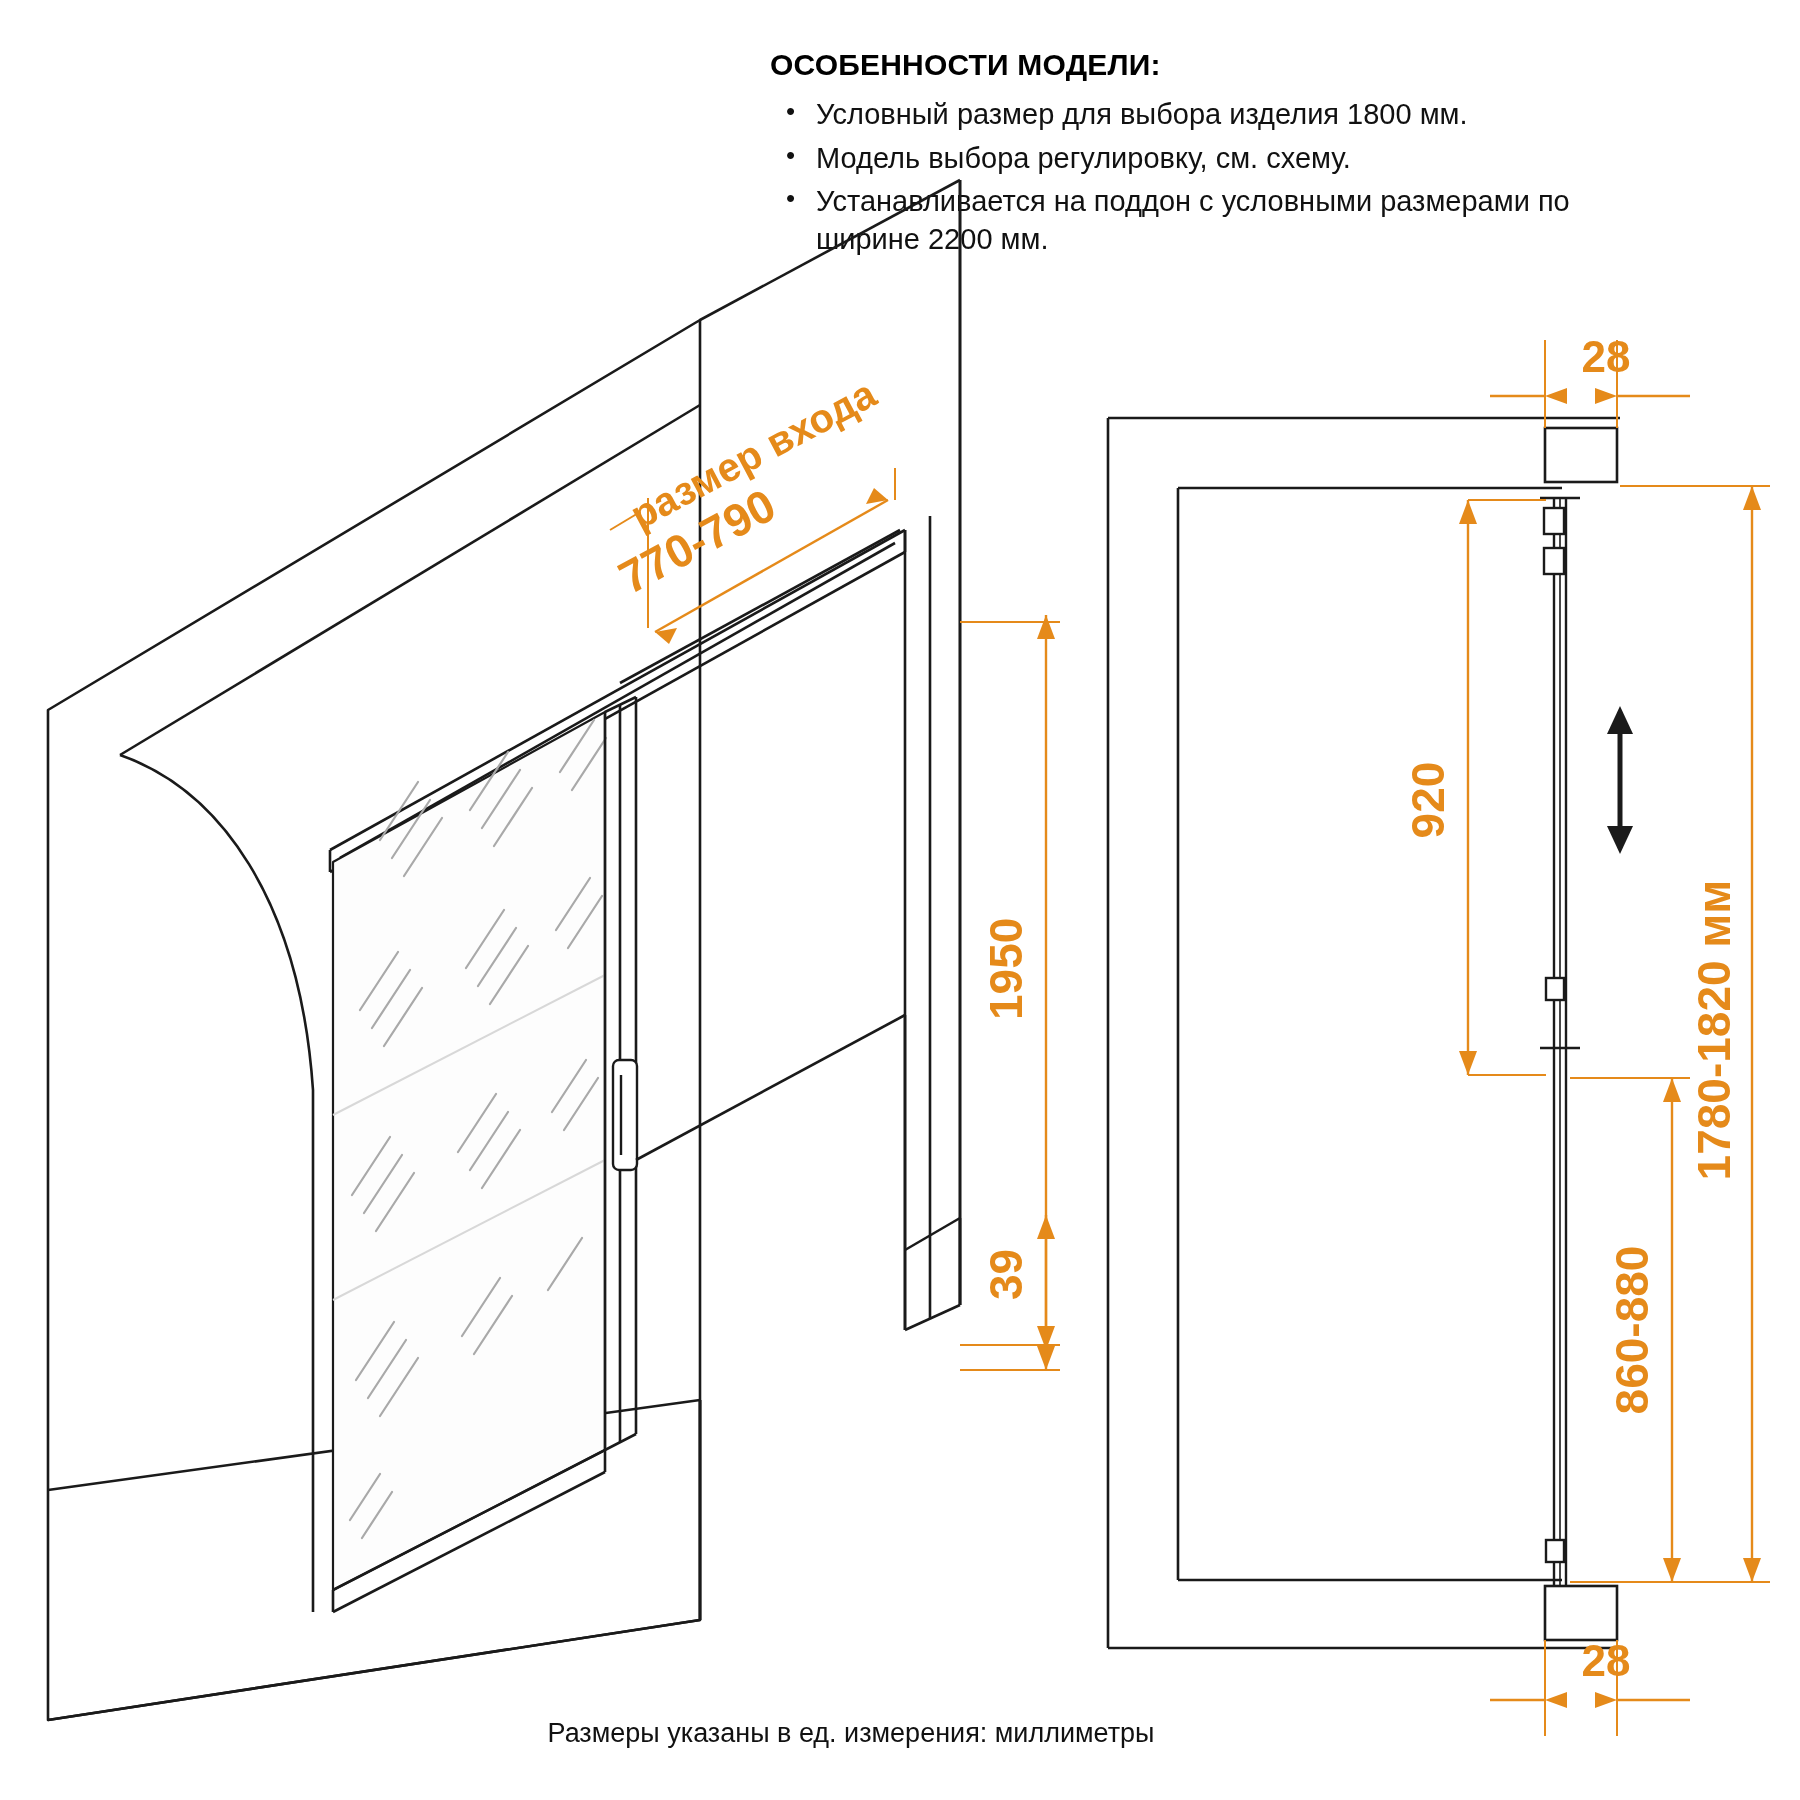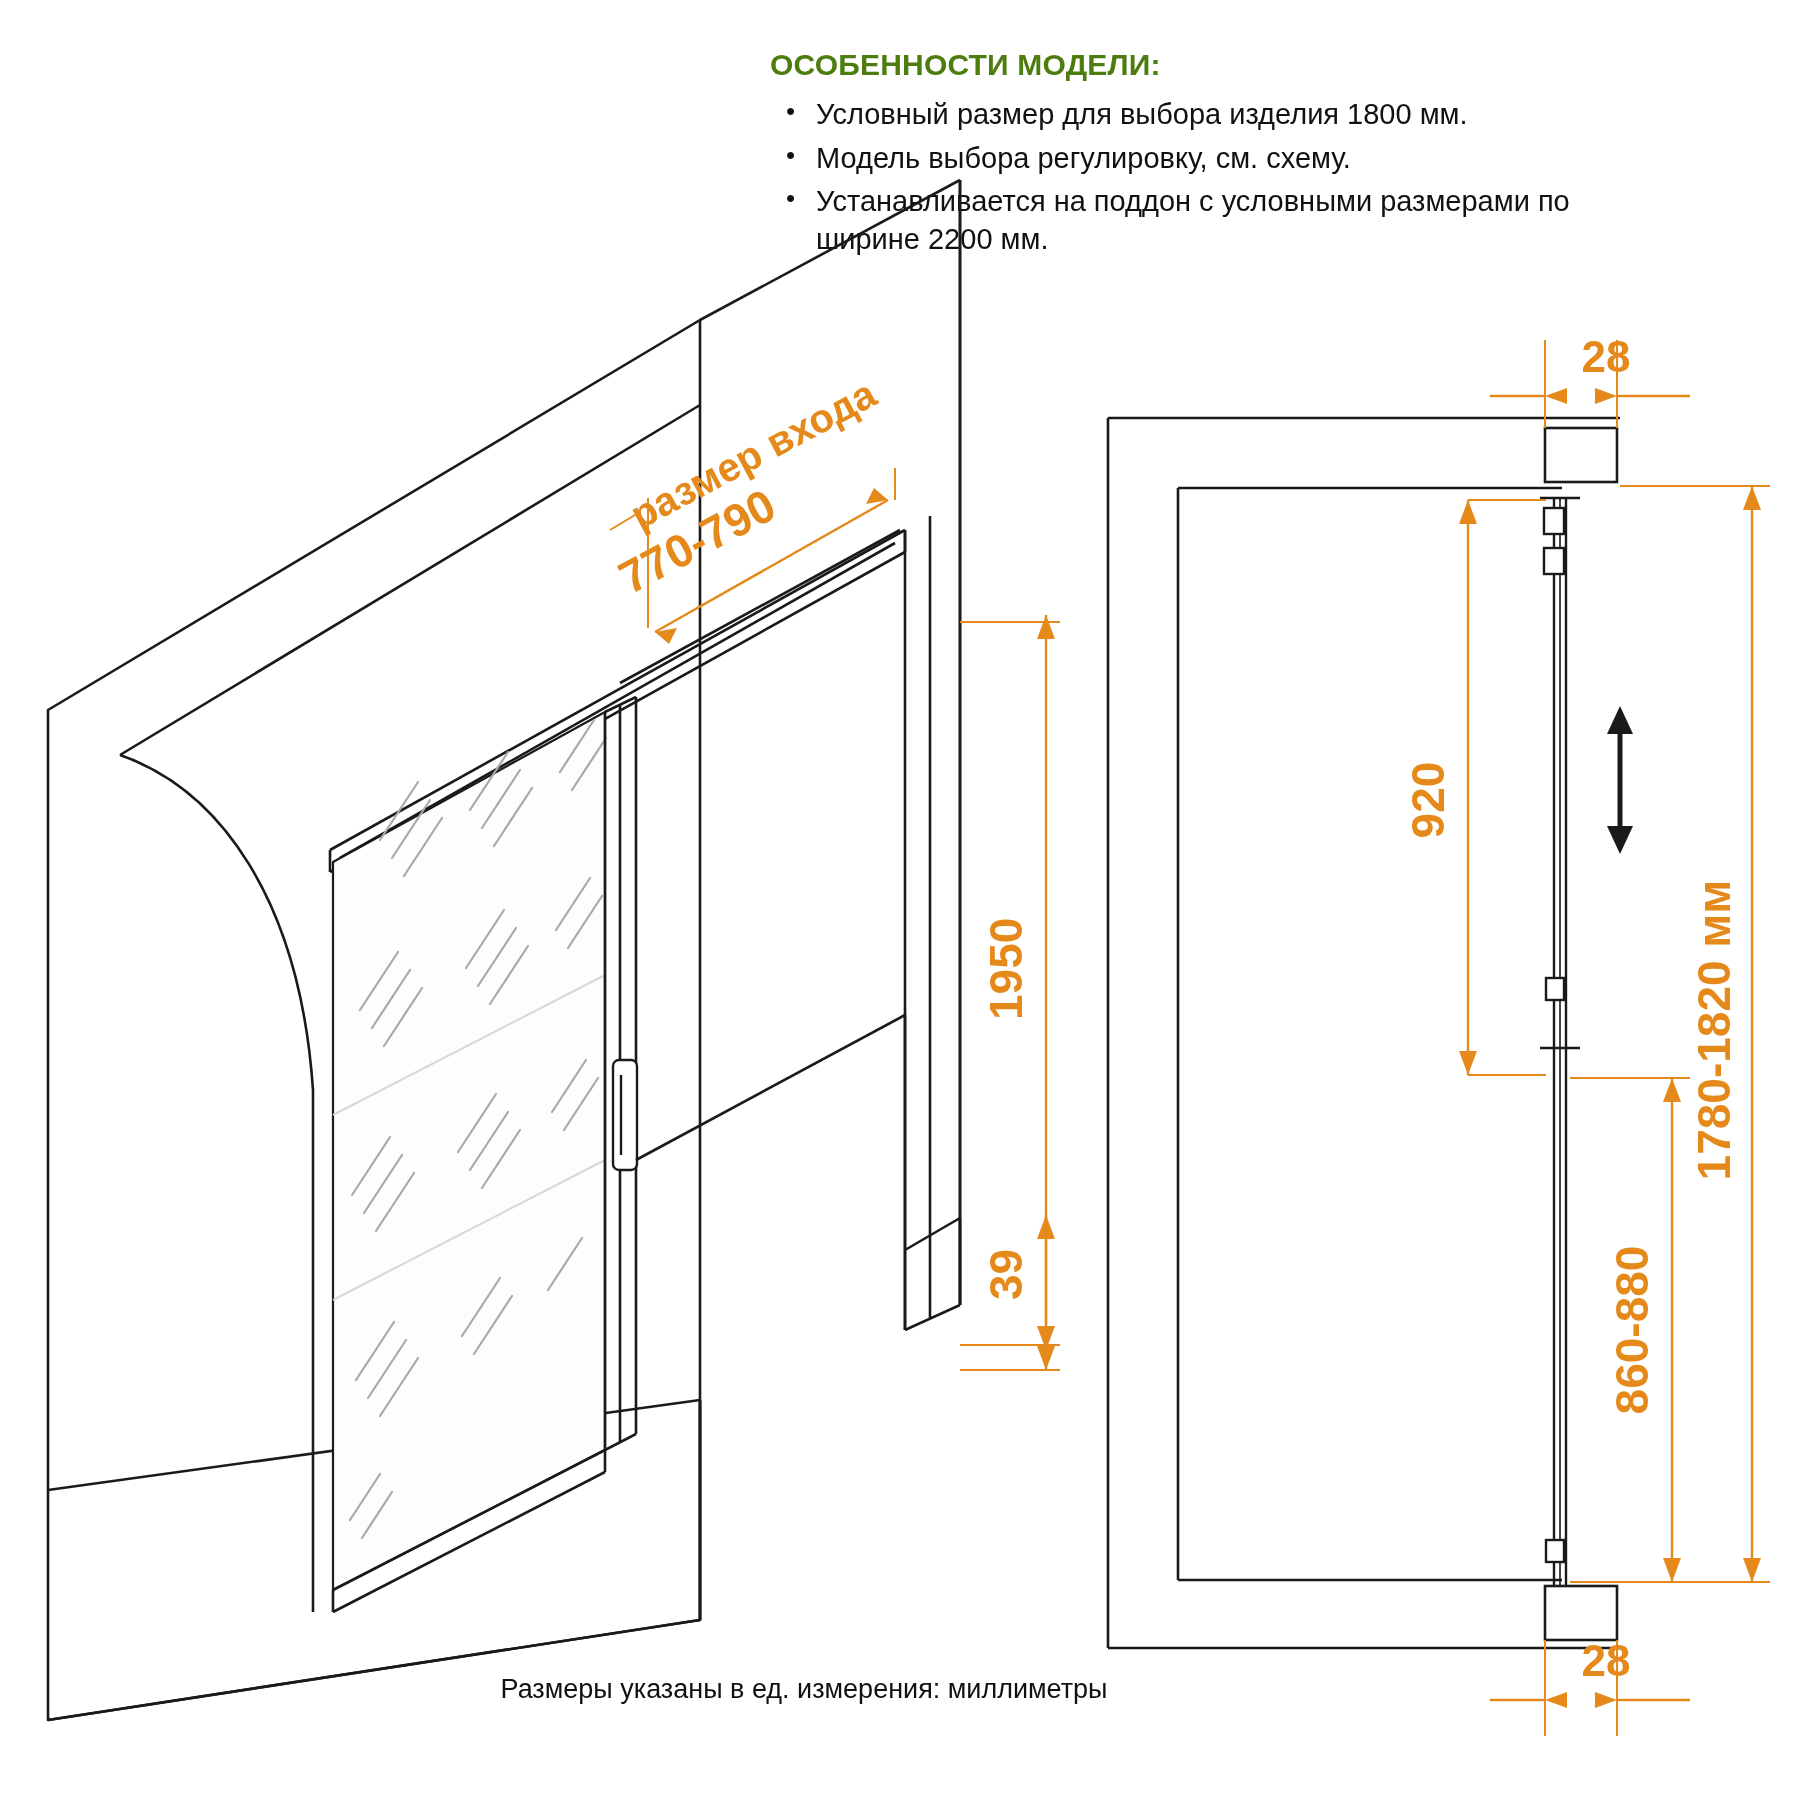--- a/index.html
+++ b/index.html
@@ -17,21 +17,21 @@
   }
 
   
   .features {
     position: absolute;
     left: 770px;
     top: 48px;
     width: 830px;
   }
   .features-title {
-    color: #4d7c0f;
+    color: #000000;
     font-size: 30px;
     font-weight: bold;
     letter-spacing: 0.2px;
     margin: 0 0 14px 0;
   }
   .features-list {
     margin: 0;
     padding: 0 0 0 46px;
     list-style: none;
   }
@@ -48,25 +48,26 @@
     top: -1px;
     font-size: 26px;
     line-height: 1.30;
     color: #111;
   }
 
   
   .footer-note {
     position: absolute;
     left: 0;
-    top: 1674px;
+    top: 1718px;
     width: 1608px;
     text-align: center;
     font-size: 27px;
     color: #111;
+    padding-left: 47px;
   }
 
   
   .dwg {
     position: absolute;
     left: 0;
     top: 0;
   }
 
   .dim-text {

